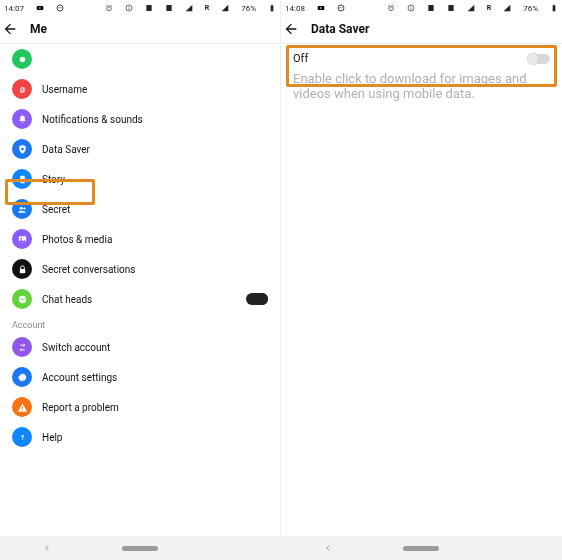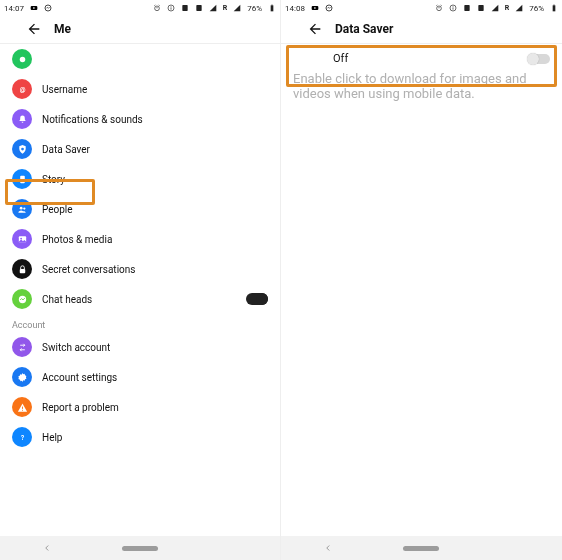--- a/index.html
+++ b/index.html
@@ -3,26 +3,26 @@
 <meta charset="utf-8">
 <style>
   * { box-sizing: border-box; margin: 0; padding: 0; }
   body { font-family: -apple-system, BlinkMacSystemFont, "Segoe UI", Roboto, Helvetica, Arial, sans-serif; background: #fff; width: 562px; height: 560px; overflow: hidden; }
   .wrap { display: flex; width: 562px; height: 560px; }
   .phone { width: 281px; height: 560px; position: relative; border-right: 1px solid #eee; background: #fff; }
   .phone:last-child { border-right: none; }
 
   
   .status { height: 14px; display: flex; justify-content: space-between; align-items: center; padding: 2px 4px 0 4px; font-size: 8px; color: #222; }
-  .status .sleft, .status .sright { display: flex; gap: 6px; align-items: center; }
+  .status .sleft, .status .sright { display: flex; gap: 12px; align-items: center; }
   .sicon { display: inline-block; width: 8px; height: 8px; }
   .sicon svg { width: 8px; height: 8px; display: block; }
 
   
-  .appbar { height: 30px; display: flex; align-items: center; padding: 0 24px; border-bottom: 1px solid #eee; }
+  .appbar { height: 30px; display: flex; align-items: center; padding: 0 0; border-bottom: 1px solid #eee; }
   .back { width: 20px; height: 20px; display: flex; align-items: center; justify-content: center; margin-right: 10px; cursor: pointer; }
   .back svg { width: 16px; height: 16px; }
   .apptitle { font-size: 12px; font-weight: 700; color: #111; }
 
   
   .section { font-size: 9px; color: #8a8a8a; padding: 6px 12px 2px 12px; }
 
   
   .item { display: flex; align-items: center; padding: 5px 12px; min-height: 30px; position: relative; }
   .item .icon { width: 20px; height: 20px; border-radius: 50%; display: flex; align-items: center; justify-content: center; margin-right: 10px; flex-shrink: 0; }
@@ -34,21 +34,21 @@
   .toggle.on { background: #222; }
   .toggle .knob { width: 12px; height: 12px; border-radius: 50%; background: #222; position: absolute; top: 0; right: 0; }
 
   
   .hl { border: 3px solid #e08a24; border-radius: 2px; }
   .hl-left { position: absolute; left: 5px; top: 179px; width: 90px; height: 26px; pointer-events: none; }
   .hl-right { position: absolute; left: 5px; top: 45px; width: 271px; height: 42px; pointer-events: none; }
 
   
   .ds-row { padding: 8px 12px 0 12px; display: flex; align-items: center; justify-content: space-between; }
-  .ds-label { font-size: 11px; color: #111; margin-left: 40px; }
+  .ds-label { font-size: 11px; color: #111; }
   .ds-toggle { width: 22px; height: 10px; border-radius: 5px; background: #d8d8d8; position: relative; }
   .ds-toggle .knob { width: 12px; height: 12px; border-radius: 50%; background: #e8e8e8; position: absolute; top: -1px; left: -1px; box-shadow: 0 0 1px rgba(0,0,0,.3); }
   .ds-hint { font-size: 13px; color: #b0b0b0; padding: 6px 12px 0 12px; }
 
   
   .navbar { position: absolute; bottom: 0; left: 0; right: 0; height: 24px; background: #f2f2f2; display: flex; align-items: center; justify-content: space-around; }
   .navbtn { width: 60px; display: flex; align-items: center; justify-content: center; }
   .navpill { width: 36px; height: 5px; border-radius: 3px; background: #9c9c9c; }
   .navchev svg { width: 10px; height: 10px; }
 
@@ -196,21 +196,21 @@
 
 
       <div class="item">
         <div class="icon bg-blue">
             <svg viewBox="0 0 24 24">
               <circle cx="9" cy="9" r="3"></circle>
               <circle cx="16" cy="10" r="2.5"></circle>
               <path d="M3 19c0-3 3-5 6-5s6 2 6 5zm11-3c2 0 5 1 5 3h-6"></path>
             </svg>
           </div>
-        <span class="label">People</span>
+        <span class="label">Secret</span>
       </div>
 
       <div class="item">
         <div class="icon bg-purple">
             <svg viewBox="0 0 24 24">
               <rect x="4" y="5" width="16" height="14" rx="2"></rect>
               <circle cx="9" cy="10" r="2" fill="#8b5cf6"></circle>
               <path d="M4 17l5-5 4 4 3-3 4 4v2H4z" fill="#8b5cf6"></path>
             </svg>
           </div>

